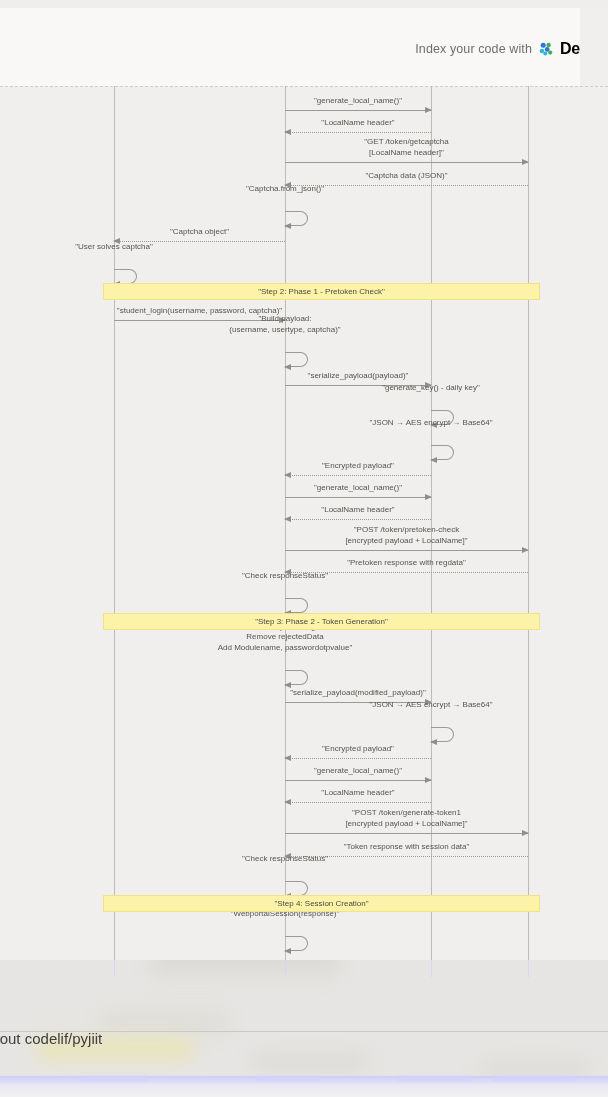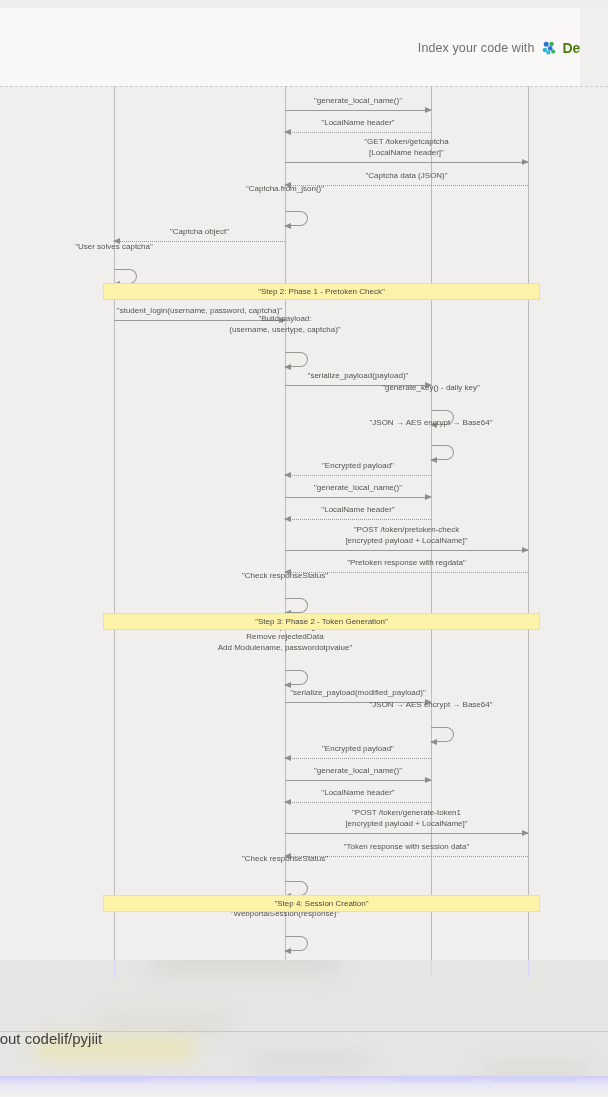--- a/index.html
+++ b/index.html
@@ -19,21 +19,21 @@
   .topbar-notch{
     position:absolute;left:0;top:0;width:608px;height:8px;
     background:#efeeed;
   }
   .index-line{
     position:absolute;right:0;top:40px;
     display:flex;align-items:center;gap:7px;
     white-space:nowrap;
   }
   .index-text{font-size:12.5px;color:#6f6f6c;letter-spacing:.1px;}
-  .brand-word{font-size:14px;font-weight:700;color:#4d7c0f;letter-spacing:-.2px;}
+  .brand-word{font-size:16px;font-weight:700;color:#000000;letter-spacing:-.2px;}
   .logo-dots{width:14px;height:14px;display:block;flex:0 0 auto;}
 
   
   .canvas{
     position:absolute;left:0;top:86px;width:608px;height:874px;
     background:#f0efee;overflow:hidden;
   }
   .canvas-top-rule{
     position:absolute;left:0;top:0;width:608px;height:0;
     border-top:1px dashed #cfcecb;

